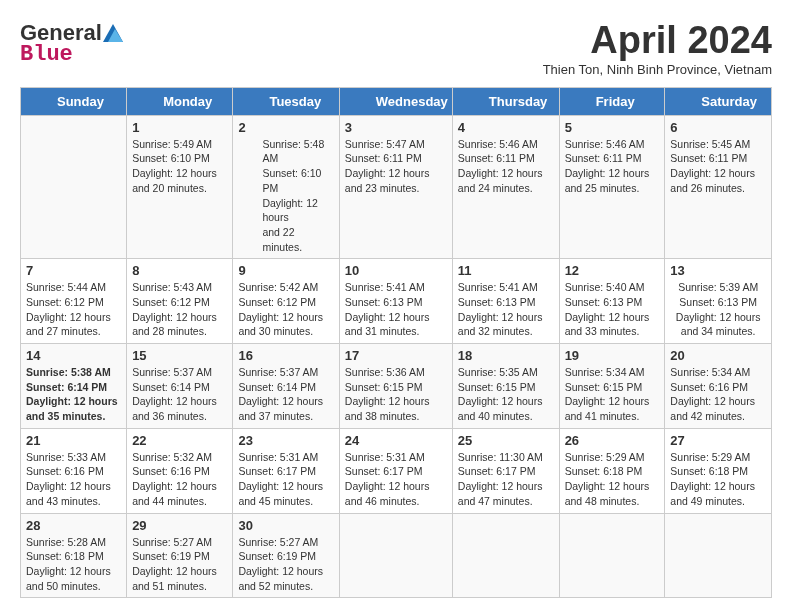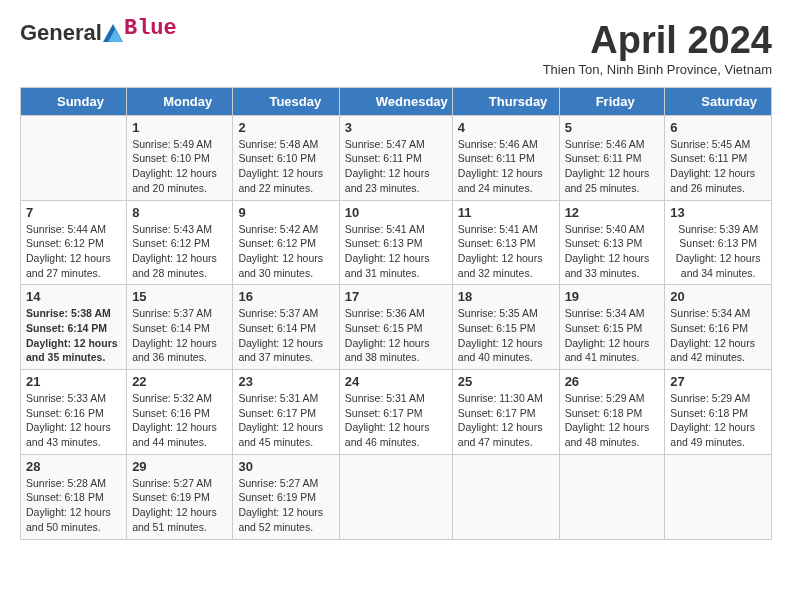--- a/index.html
+++ b/index.html
@@ -11,21 +11,21 @@
       padding: 20px;
     }
     .header {
       display: flex;
       justify-content: space-between;
       align-items: flex-start;
       margin-bottom: 10px;
     }
     .logo {
       display: flex;
-      flex-direction: row;
+      flex-direction: column;
       align-items: flex-start;
     }
     .title-block {
       text-align: right;
     }
     .month-title {
       font-size: 38px;
       font-weight: bold;
       color: #333;
       line-height: 1.1;
@@ -112,21 +112,21 @@
         <td class="empty-cell"></td>
         <td>
           <span class="day-num">1</span>
           <div class="day-info" style="white-space: pre-line;">Sunrise: 5:49 AM
 Sunset: 6:10 PM
 Daylight: 12 hours
 and 20 minutes.</div>
         </td>
         <td>
           <span class="day-num">2</span>
-          <div class="day-info" style="white-space: pre-line;">Sunrise: 5:48 AM
+          <div class="day-info" style="white-space: pre-line; margin-left: 24px;">Sunrise: 5:48 AM
 Sunset: 6:10 PM
 Daylight: 12 hours
 and 22 minutes.</div>
         </td>
         <td>
           <span class="day-num">3</span>
           <div class="day-info" style="white-space: pre-line;">Sunrise: 5:47 AM
 Sunset: 6:11 PM
 Daylight: 12 hours
 and 23 minutes.</div>

